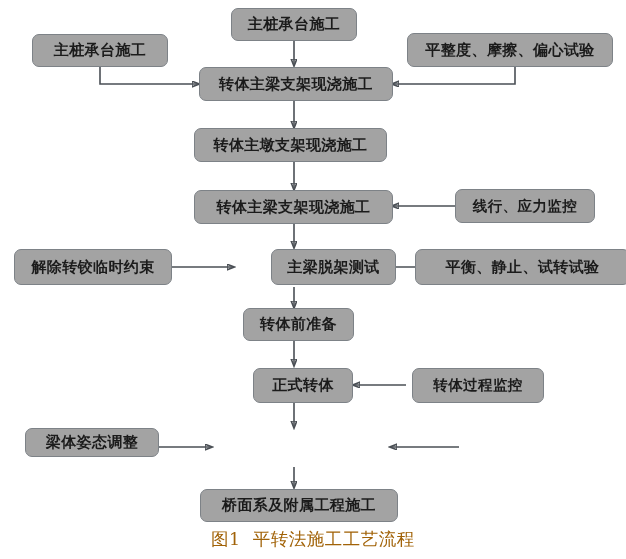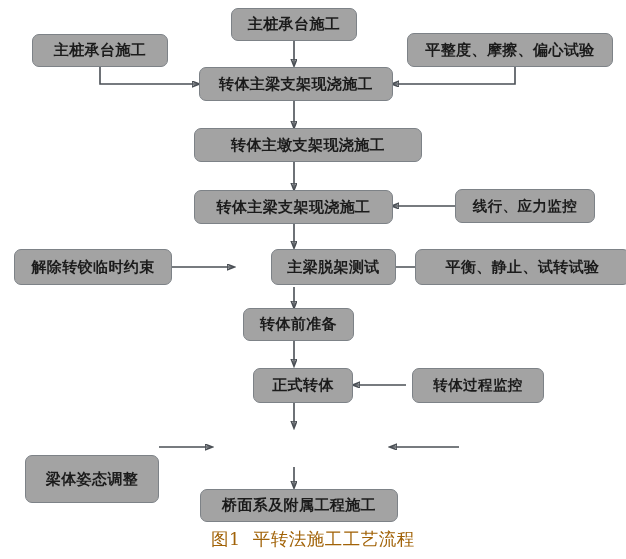--- a/index.html
+++ b/index.html
@@ -106,39 +106,39 @@
   </svg>
 
   <div class="node" style="left:32px; top:34px; width:136px; height:33px;">主桩承台施工</div>
 
   <div class="node" style="left:231px; top:8px; width:126px; height:33px;">主桩承台施工</div>
 
   <div class="node" style="left:407px; top:33px; width:206px; height:34px;">平整度、摩擦、偏心试验</div>
 
   <div class="node" style="left:199px; top:67px; width:194px; height:34px;">转体主梁支架现浇施工</div>
 
-  <div class="node" style="left:194px; top:128px; width:228px; height:34px;">转体主墩支架现浇施工</div>
+  <div class="node" style="left:194px; top:128px; width:193px; height:34px;">转体主墩支架现浇施工</div>
 
   <div class="node" style="left:194px; top:190px; width:199px; height:34px;">转体主梁支架现浇施工</div>
 
   <div class="node small" style="left:455px; top:189px; width:140px; height:34px;">线行、应力监控</div>
 
   <div class="node" style="left:14px; top:249px; width:158px; height:36px;">解除转铰临时约束</div>
 
   <div class="node" style="left:234px; top:249px; width:125px; height:36px;margin-left:37px;">主梁脱架测试</div>
 
   <div class="node" style="left:415px; top:249px; width:215px; height:36px;">平衡、静止、试转试验</div>
 
   <div class="node" style="left:243px; top:308px; width:111px; height:33px;">转体前准备</div>
 
   <div class="node" style="left:253px; top:368px; width:100px; height:35px;">正式转体</div>
 
   <div class="node small" style="left:406px; top:368px; width:132px; height:35px;margin-left:6px;">转体过程监控</div>
 
-  <div class="node" style="left:25px; top:455px; width:134px; height:48px;">梁体姿态调整</div>
+  <div class="node" style="left:25px; top:428px; width:134px; height:29px;">梁体姿态调整</div>
 
 
 
   <div class="node" style="left:200px; top:489px; width:198px; height:33px;">桥面系及附属工程施工</div>
 
   <div class="caption">图1  平转法施工工艺流程</div>
 
 </div>
 
 </body></html>

